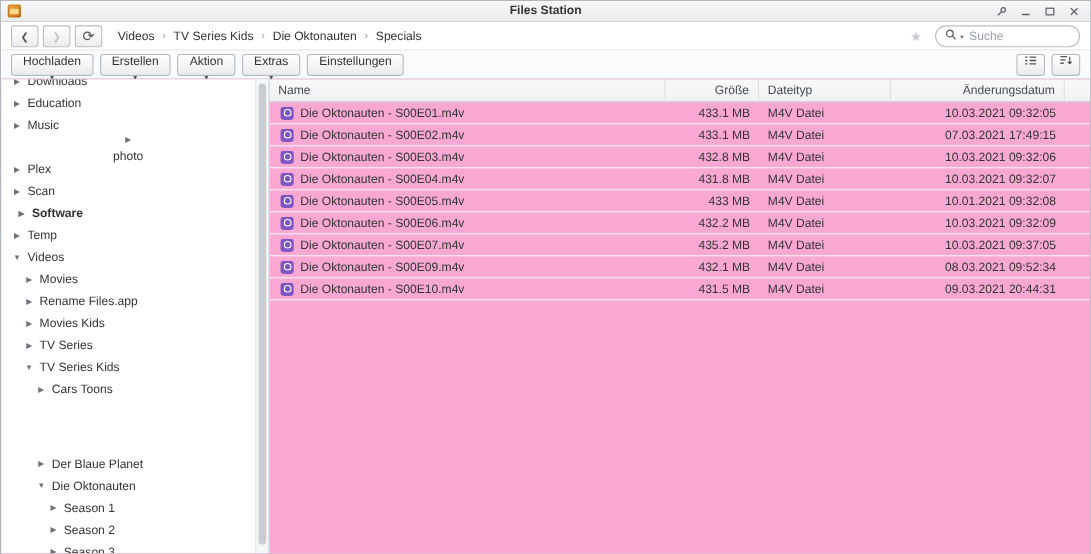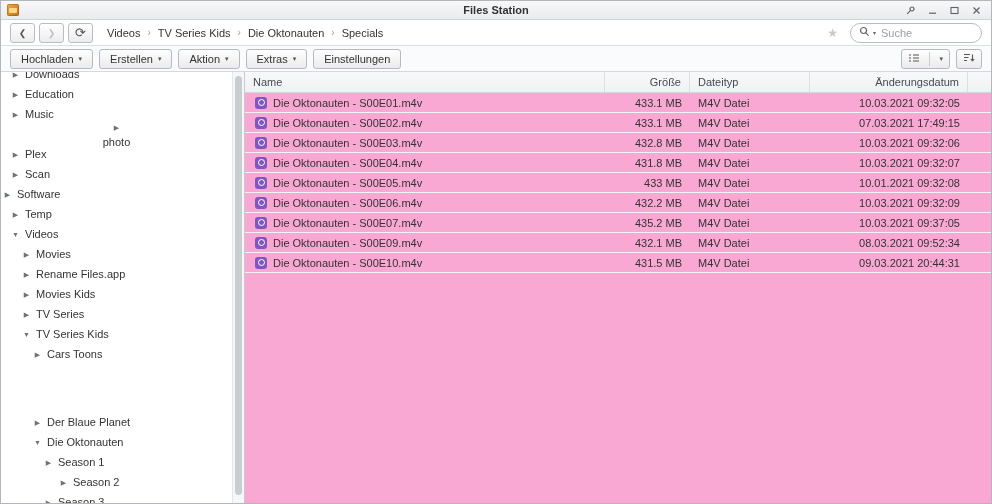--- a/index.html
+++ b/index.html
@@ -35,21 +35,21 @@
   .searchbox{width:132px;height:20px;box-sizing:border-box;border:1px solid #b9bdc3;border-radius:11px;
     background:#fff;display:flex;align-items:center;padding:0 8px;gap:3px;flex:none;}
   .search-caret{font-size:6px;color:#666;}
   .searchbox input{border:0;outline:0;flex:1;min-width:0;font-family:inherit;font-size:11px;color:#333;background:transparent;}
   .searchbox input::placeholder{color:#9aa0a6;}
 
   
   .toolbar{height:26px;box-sizing:border-box;flex:none;display:flex;align-items:center;background:#fafbfc;
     border-bottom:1px solid #d6d9dc;padding:0 9px;gap:6px;}
   .tb-btn{height:20px;box-sizing:border-box;border:1px solid #b6bac0;border-radius:3px;cursor:pointer;
-    background:linear-gradient(#fefefe,#ebebed);display:inline-flex;align-items:center;padding:0 10px;gap:5px;color:#333;}
+    background:linear-gradient(#fefefe,#ebebed);display:inline-flex;align-items:center;padding:0 10px;gap:5px;color:#333;flex-direction:column;}
   .tb-caret{font-size:7px;color:#555;}
   .tb-right{margin-left:auto;display:flex;gap:6px;}
   .tb-btn.icon-btn{padding:0 6px;}
   .v-divider{width:1px;height:14px;background:#c9cdd2;margin:0 4px;}
 
   
   .main{flex:1;display:flex;overflow:hidden;background:#f9a8d4;}
 
   
   .sidebar{width:244px;box-sizing:border-box;flex:none;display:flex;border-right:1px solid #c6cace;overflow:hidden;background:#fff;}
@@ -196,21 +196,21 @@
             <span>photo</span>
           </div>
           <div class="tree-item" style="padding-left: 10px;">
             <span class="tri">▶</span>
             <span>Plex</span>
           </div>
           <div class="tree-item" style="padding-left: 10px;">
             <span class="tri">▶</span>
             <span>Scan</span>
           </div>
-          <div class="tree-item" style="padding-left: 2px;">
+          <div class="tree-item" style="padding-left: 14px; font-weight: bold;">
             <span class="tri">▶</span>
             <span>Software</span>
           </div>
           <div class="tree-item" style="padding-left: 10px;">
             <span class="tri">▶</span>
             <span>Temp</span>
           </div>
           <div class="tree-item" style="padding-left: 10px;">
             <span class="tri">▼</span>
             <span>Videos</span>
@@ -244,21 +244,21 @@
             <span>Der Blaue Planet</span>
           </div>
           <div class="tree-item" style="padding-left: 32px;">
             <span class="tri">▼</span>
             <span>Die Oktonauten</span>
           </div>
           <div class="tree-item" style="padding-left: 43px;">
             <span class="tri">▶</span>
             <span>Season 1</span>
           </div>
-          <div class="tree-item" style="padding-left: 43px; margin-left: 15px;">
+          <div class="tree-item" style="padding-left: 43px;">
             <span class="tri">▶</span>
             <span>Season 2</span>
           </div>
           <div class="tree-item" style="padding-left: 43px;">
             <span class="tri">▶</span>
             <span>Season 3</span>
           </div>
           <div class="tree-item" style="padding-left: 43px;">
             <span class="tri">▶</span>
             <span>Season 4</span>

